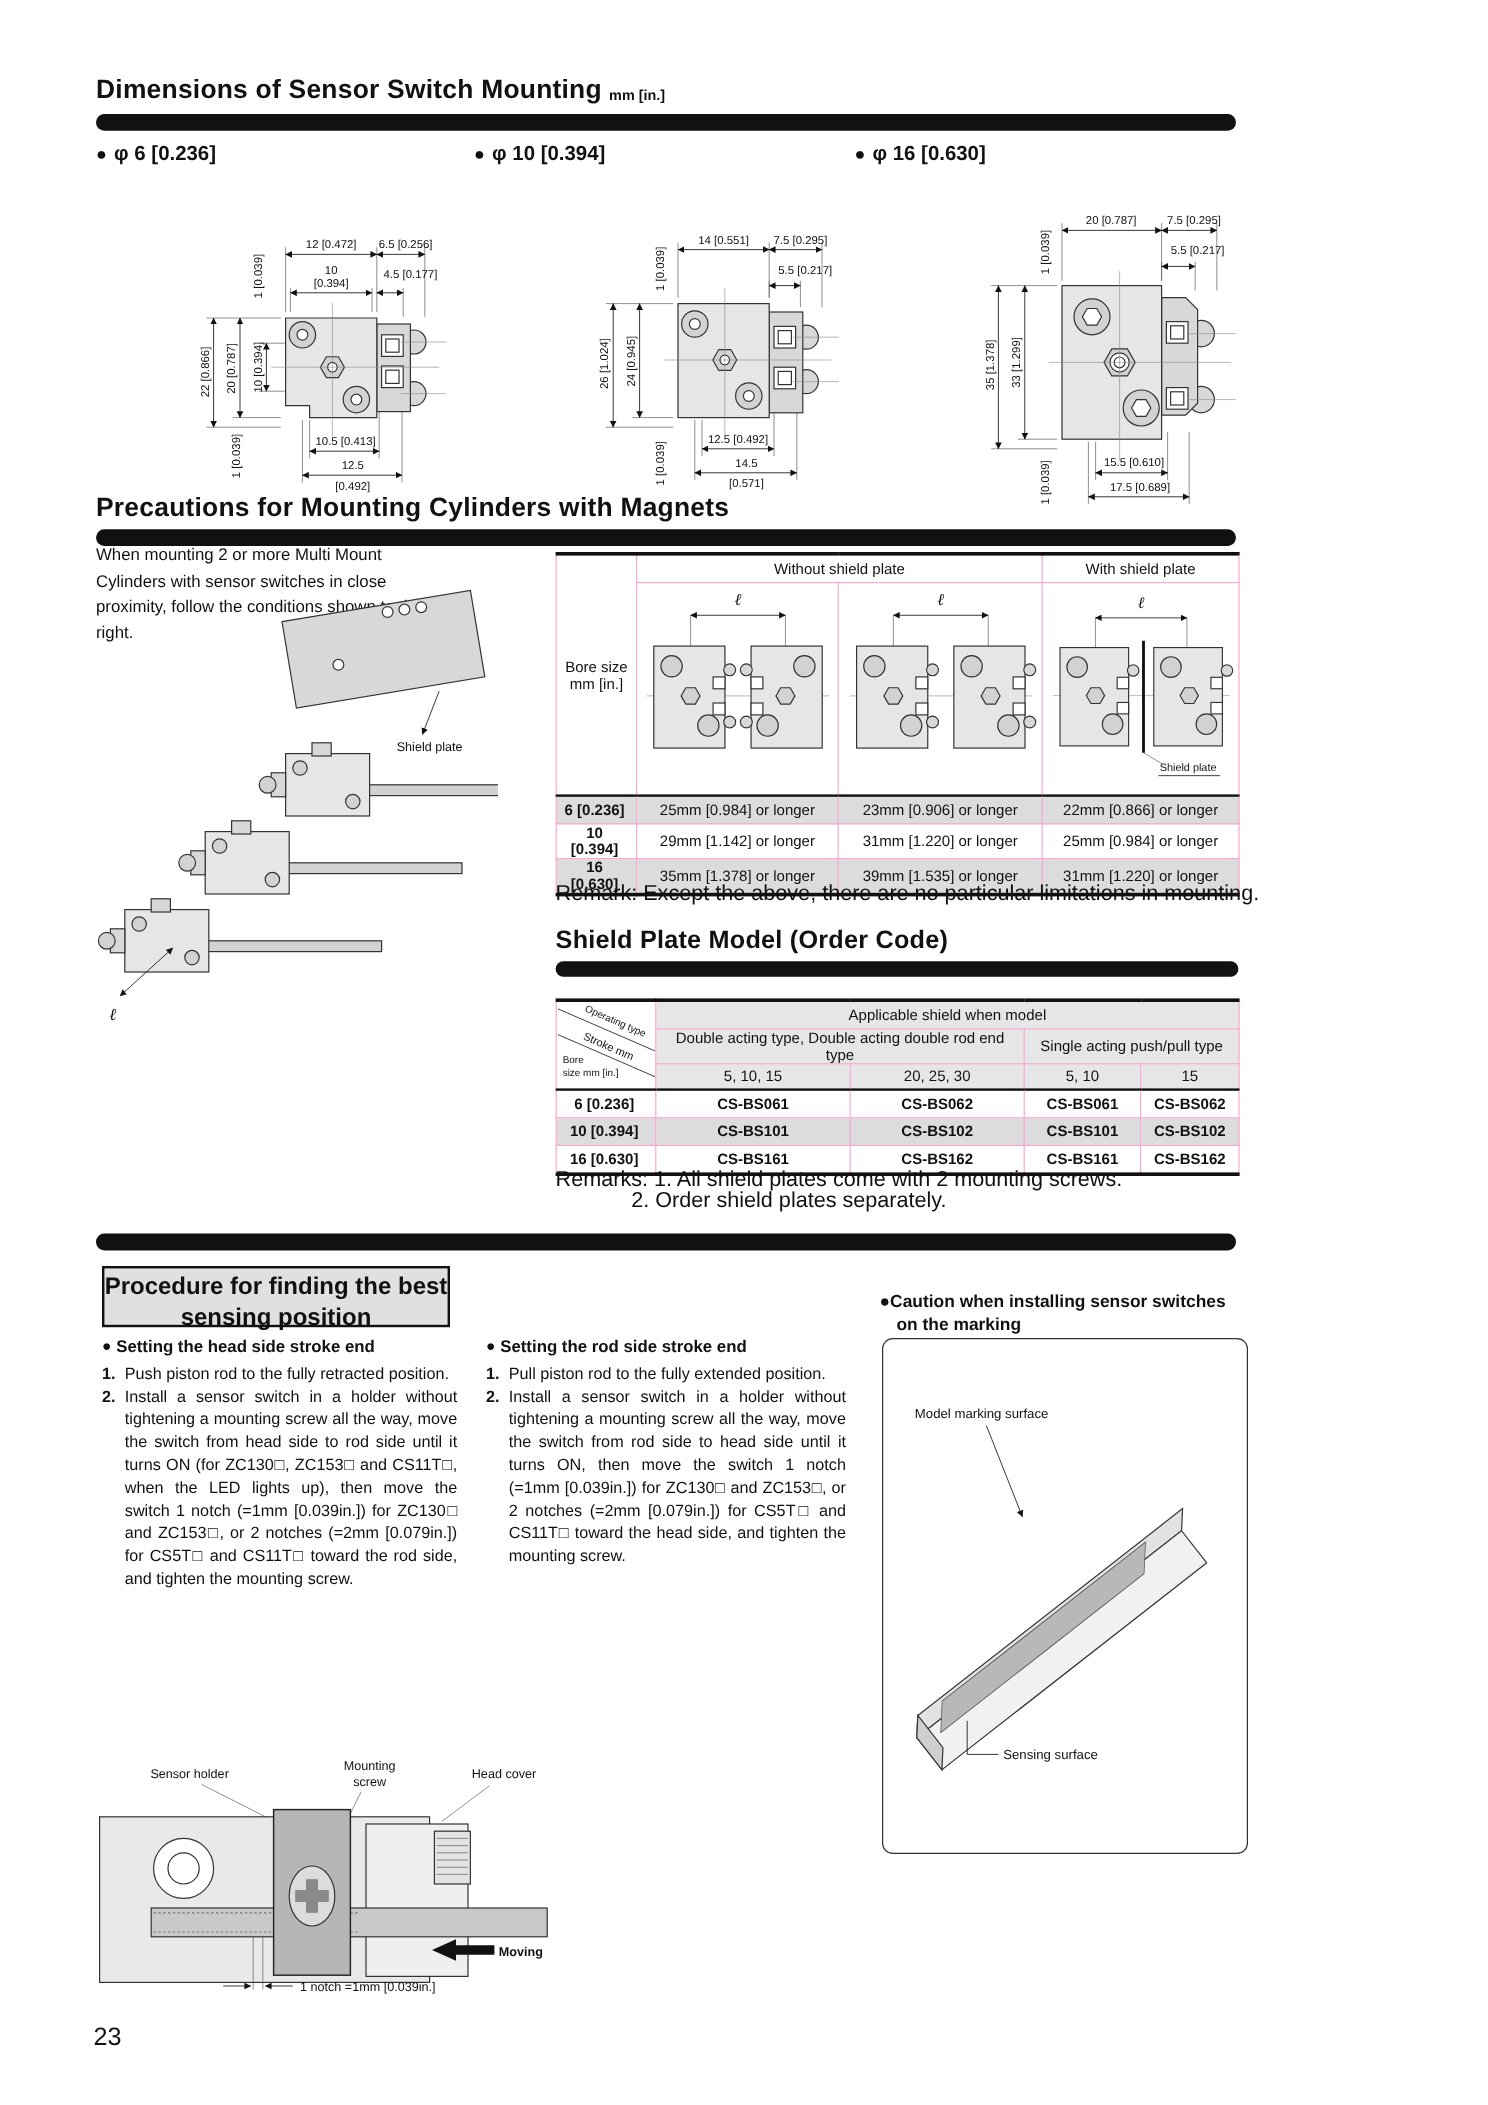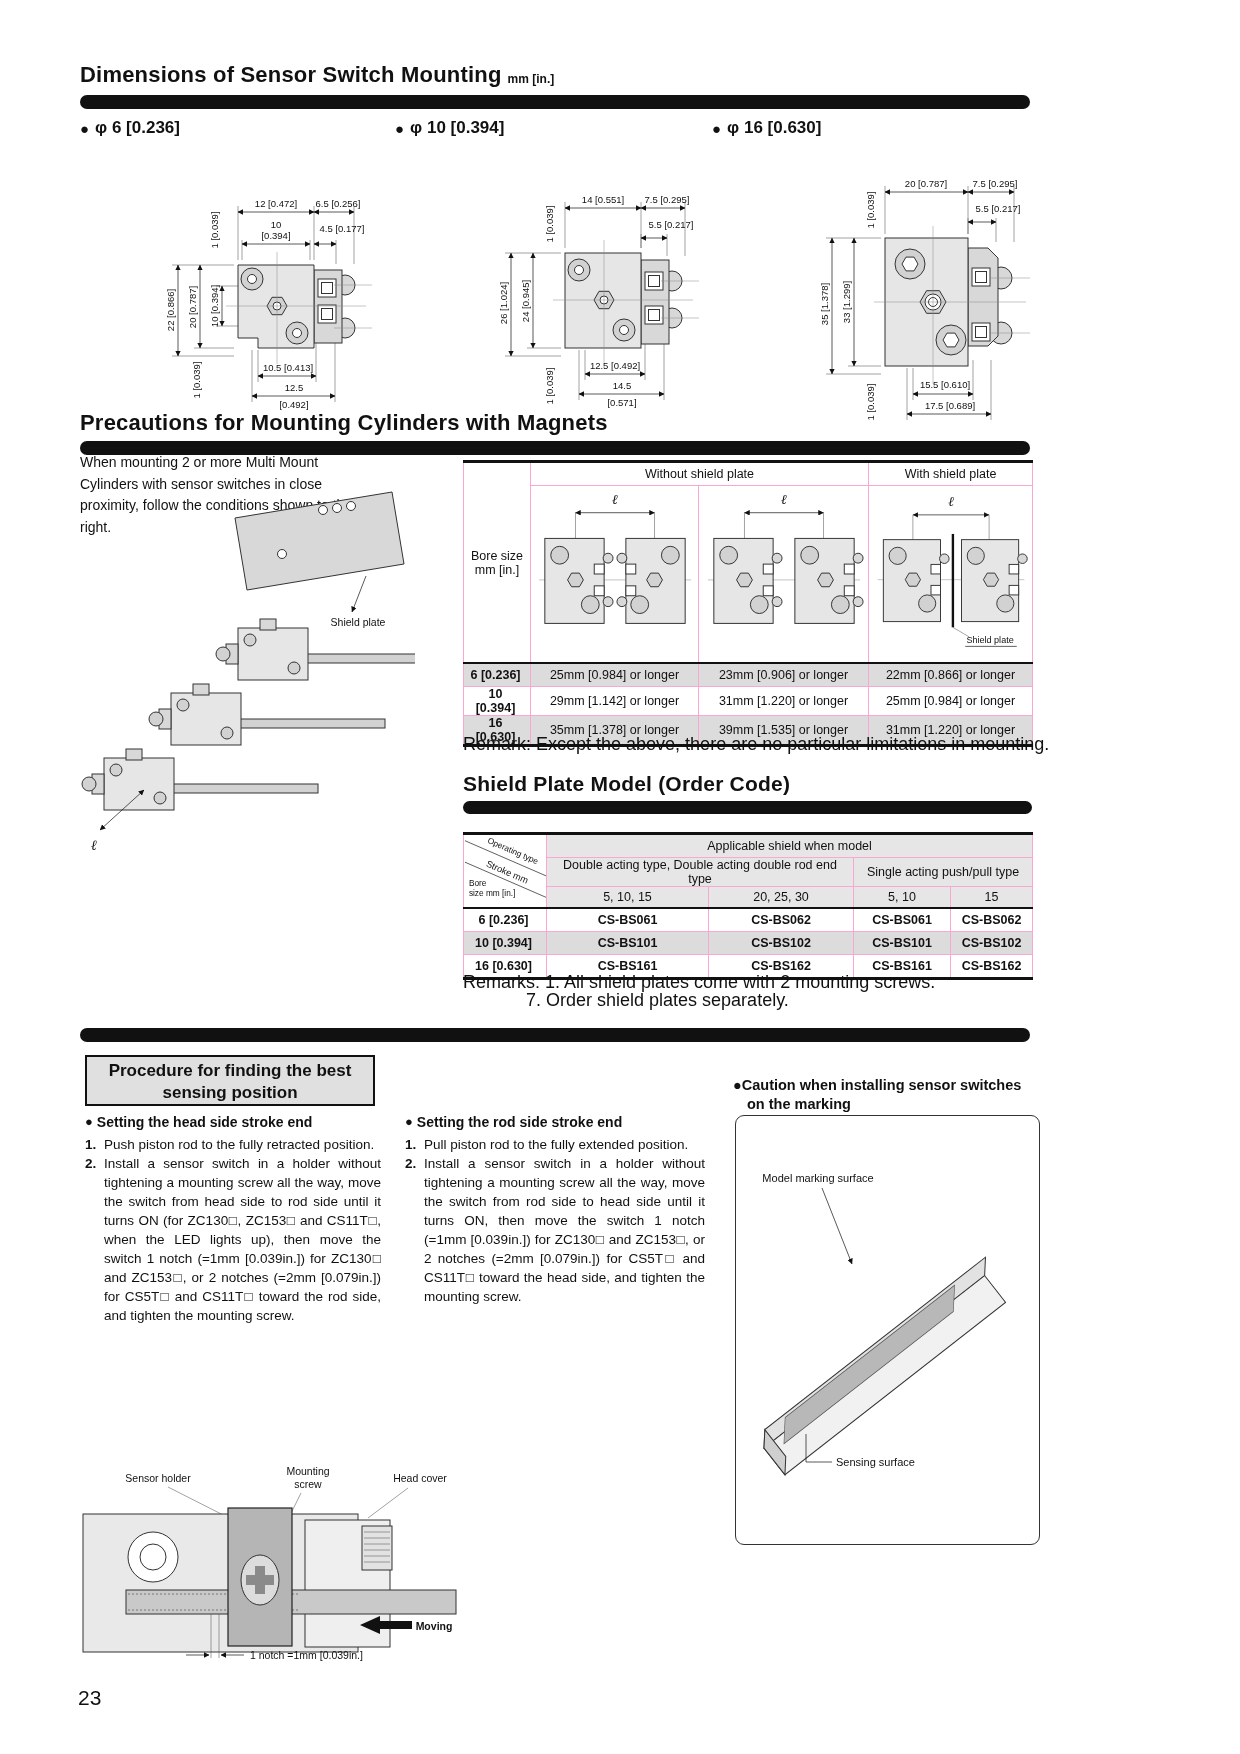--- a/index.html
+++ b/index.html
@@ -17,21 +17,21 @@
   .tbl{border-top:3px solid #111;border-bottom:3px solid #111;}
   .tbl th,.tbl td{border:1px solid #f9a8d4;padding:0 4px;height:22px;text-align:center;font-weight:normal;}
   .tbl .borec{text-align:center;font-weight:bold;padding-right:7px;margin-left:28px;}
   .tbl .shade{background:#dcdcdc;}
   .tbl .hshade{background:#e6e6e6;}
   .tbl .diagrow td{height:176px;vertical-align:middle;padding:0;}
   .tbl .thicktop td, .tbl .thicktop th{border-top:2.5px solid #111;}
   .pre{white-space:pre-line;}
   .remark{font-size:18px;}
   
-  .procbox{border:2px solid #111;background:#e0e0e0;text-align:center;font-size:17px;font-weight:bold;line-height:1.28;padding-top:3px;}
+  .procbox{border:2px solid #111;background:#e0e0e0;text-align:center;font-size:20px;font-weight:bold;line-height:1.28;padding-top:3px;}
   .subhead{font-size:14px;font-weight:bold;display:flex;gap:4px;margin-bottom:3px;}
   .subhead .dot{font-size:13px;}
   .coltext{font-size:13.5px;line-height:1.4;}
   .step{display:flex;margin-top:1px;}
   .step .num{width:19px;font-weight:bold;flex:none;}
   .step .txt{flex:1;text-align:justify;}
   .cautiontitle{font-size:14.5px;font-weight:bold;line-height:1.3;}
   .cautiontitle .l2{padding-left:14px;}
   .cautionbox{border:1.5px solid #333;border-radius:9px;}
   .cautiontext{position:absolute;left:184px;top:10px;width:112px;font-size:13px;line-height:1.5;}
@@ -475,21 +475,21 @@
   <tr>
     <td class="borec">16 [0.630]</td>
     <td style="font-weight:bold">CS-BS161</td>
     <td style="font-weight:bold">CS-BS162</td>
     <td style="font-weight:bold">CS-BS161</td>
     <td style="font-weight:bold">CS-BS162</td>
   </tr>
 </tbody>
   </table>
 <div class="abs remark" style="left:463px;top:972px;">Remarks: 1. All shield plates come with 2 mounting screws.</div>
-<div class="abs remark" style="left:526px;top:990px;">7. Order shield plates separately.</div>
+<div class="abs remark" style="left:526px;top:990px;">2. Order shield plates separately.</div>
 
 <div class="bar" style="left:80px;top:1028px;width:950px;"></div>
 
 <div class="abs procbox" style="left:85px;top:1055px;width:286px;height:44px;">
   <div>Procedure for finding the best</div>
   <div>sensing position</div>
 </div>
 
 <div class="abs cautiontitle" style="left:733px;top:1076px;width:305px;">
   <div><span>●</span><span>Caution when installing sensor switches</span></div>

